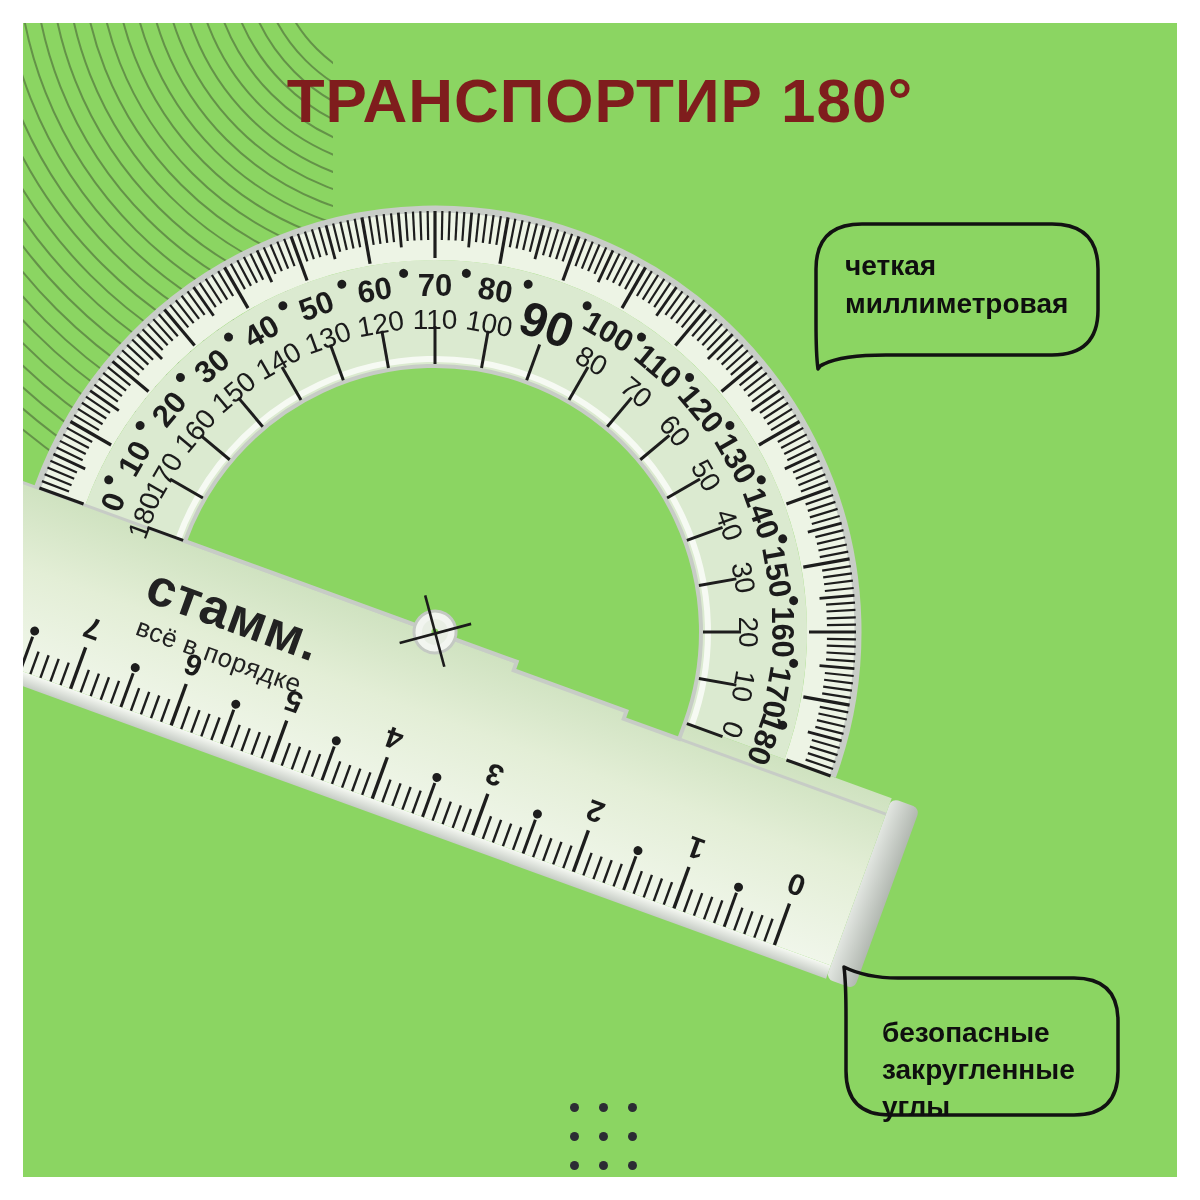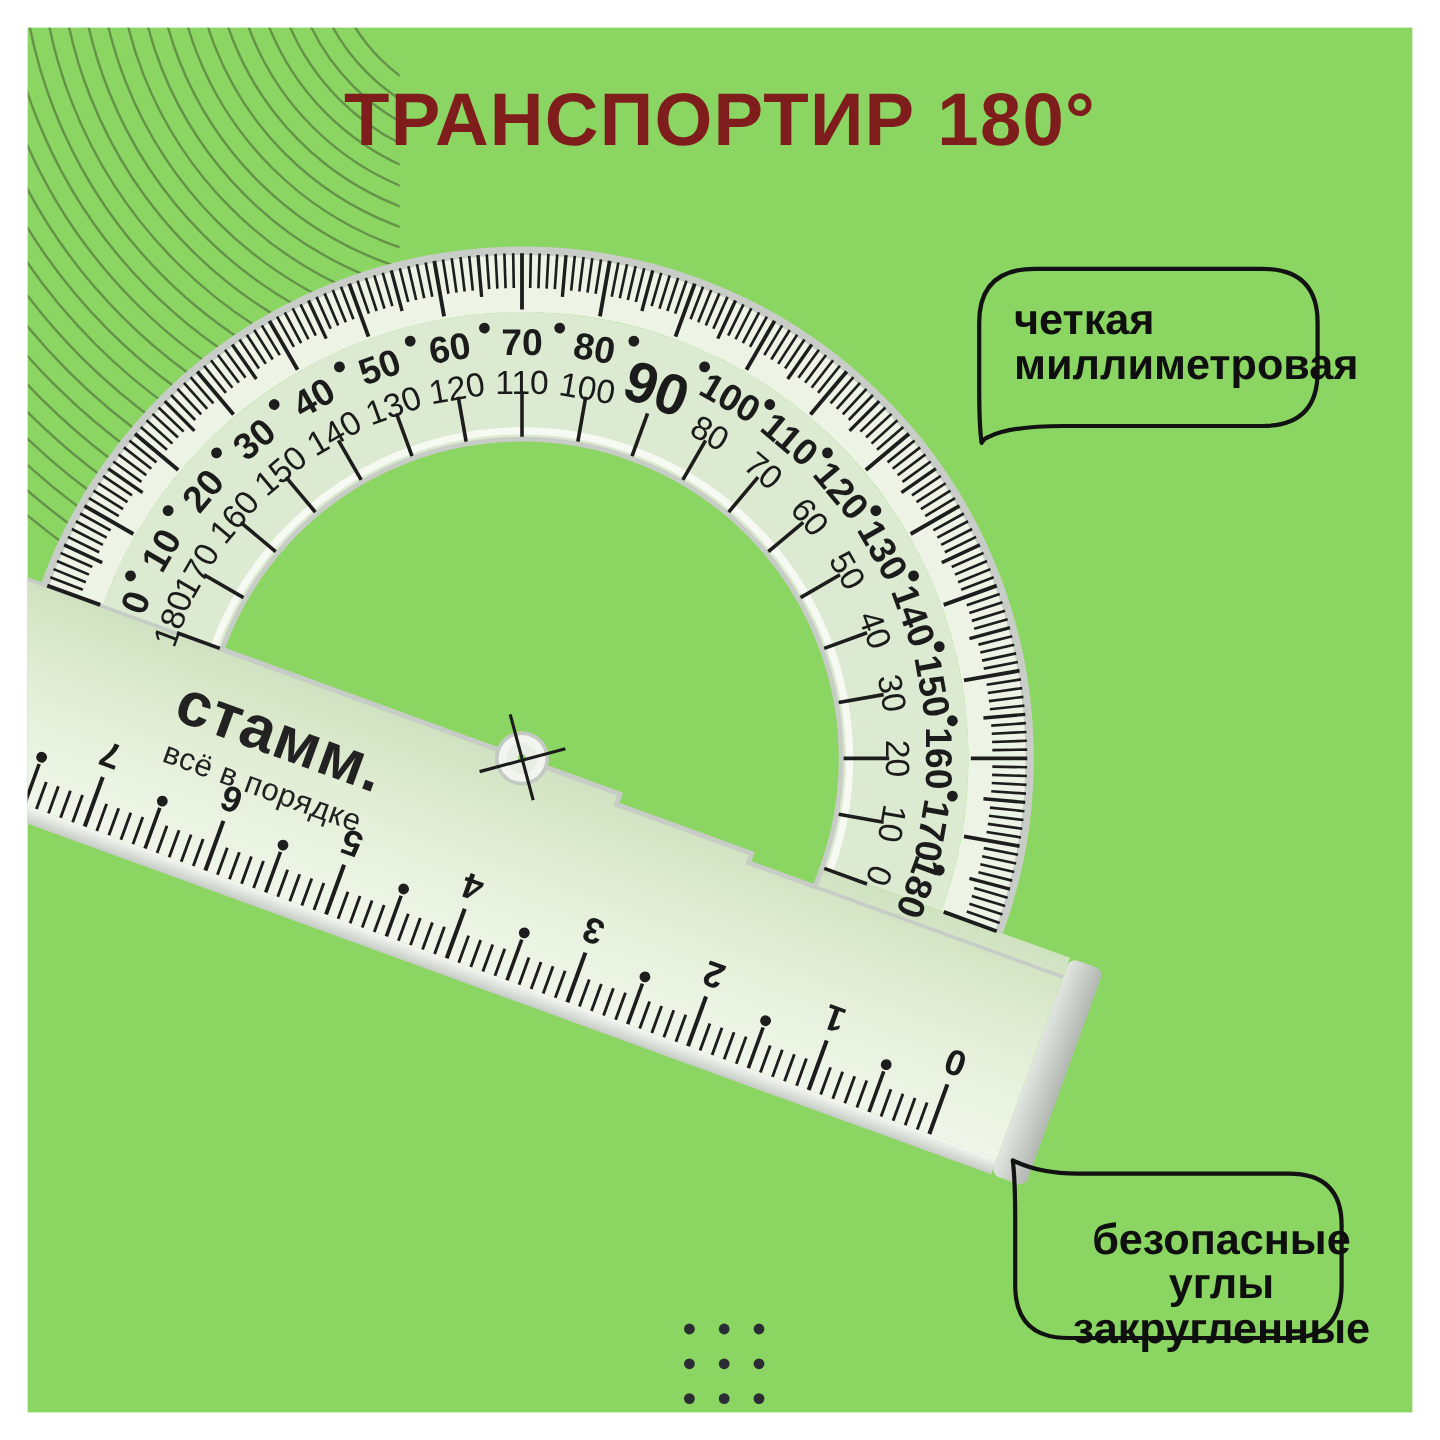--- a/index.html
+++ b/index.html
@@ -7,28 +7,28 @@
   .canvas{position:relative;width:1200px;height:1200px;background:#ffffff;}
   .panel{position:absolute;left:23px;top:23px;width:1154px;height:1154px;background:#8BD562;overflow:hidden;}
   .contour{position:absolute;left:0;top:0;}
   .title{position:absolute;left:0;right:0;top:42px;margin:0;text-align:center;
     font-size:62px;font-weight:bold;letter-spacing:1px;color:#7f1d1d;}
   .protractor-anchor{position:absolute;left:412px;top:609px;width:0;height:0;transform:rotate(20deg);}
   #protractor-svg{position:absolute;left:-940px;top:-460px;overflow:visible;}
   .bubble{position:absolute;}
   .bubble svg{overflow:visible;display:block;}
   .bubble path{fill:none;stroke:#121212;stroke-width:3.5;stroke-linejoin:round;stroke-linecap:round;}
-  .bubble-text{position:absolute;color:#0f0f0f;font-weight:bold;font-size:36px;line-height:38px;}
+  .bubble-text{position:absolute;color:#0f0f0f;font-weight:bold;font-size:28px;line-height:38px;}
   .bubble-a{left:791px;top:199px;width:286px;height:135px;}
   .bubble-a .bubble-text{left:31px;top:25px;}
   .bubble-b{left:114px;top:860px;width:276px;height:134px;}
   .bubble-b .bubble-text{left:0;top:0;width:100%;height:100%;display:flex;align-items:center;
     justify-content:center;padding-left:18px;padding-top:6px;box-sizing:border-box;font-size:30px;}
   .bubble-c{left:815px;top:952px;width:282px;height:143px;}
-  .bubble-c .bubble-text{left:56px;top:39px;line-height:37px;text-align:center;}
+  .bubble-c .bubble-text{left:44px;top:39px;line-height:37px;}
   .dots{position:absolute;left:537px;top:1070px;display:grid;grid-template-columns:repeat(3,29px);
     grid-template-rows:repeat(3,29px);}
   .dots i{width:9px;height:9px;border-radius:50%;background:#2c2c34;display:block;align-self:center;justify-self:center;}
   text{font-family:"Liberation Sans",sans-serif;}
 </style>
 </head>
 <body>
 
 <div class="canvas">
   <div class="panel">
@@ -542,22 +542,22 @@
       </div>
     </div>
 
 
     <div class="bubble bubble-c">
       <svg width="282" height="143" viewBox="0 0 282 143">
         <path d="M6 -8 C20 -1 38 3 60 3 H236 Q280 3 280 46 V96 Q280 140 236 140 H52 Q8 140 8 96 V42 C8 26 8 8 6 -8 Z"></path>
       </svg>
       <div class="bubble-text">
         <div>безопасные</div>
+        <div>закругленные</div>
         <div>углы</div>
-        <div>закругленные</div>
       </div>
     </div>
 
     <div class="dots">
       <i></i>
         <i></i>
         <i></i>
       <i></i>
         <i></i>
         <i></i>

